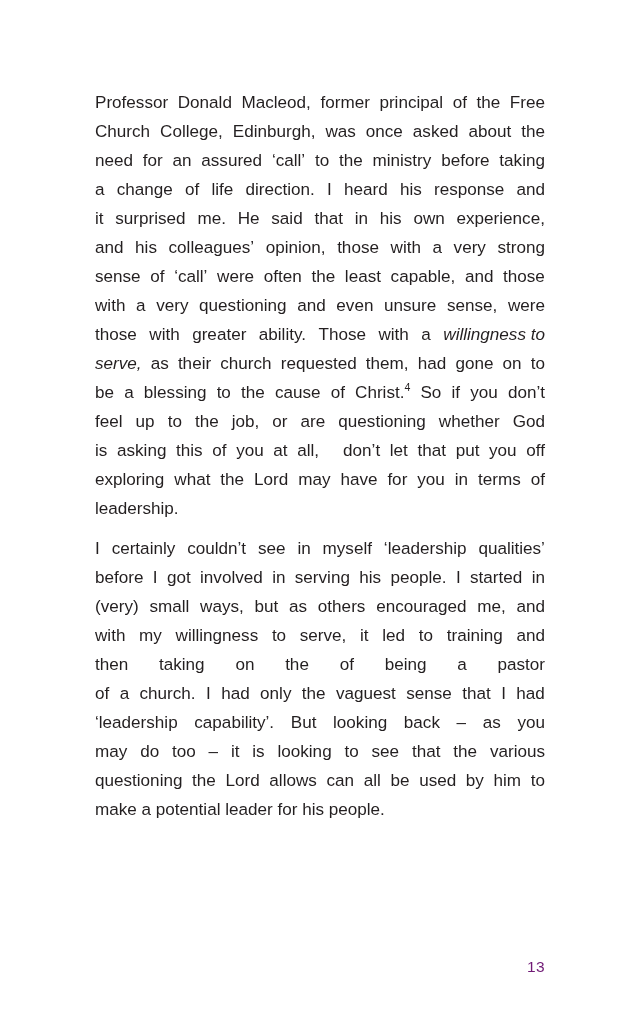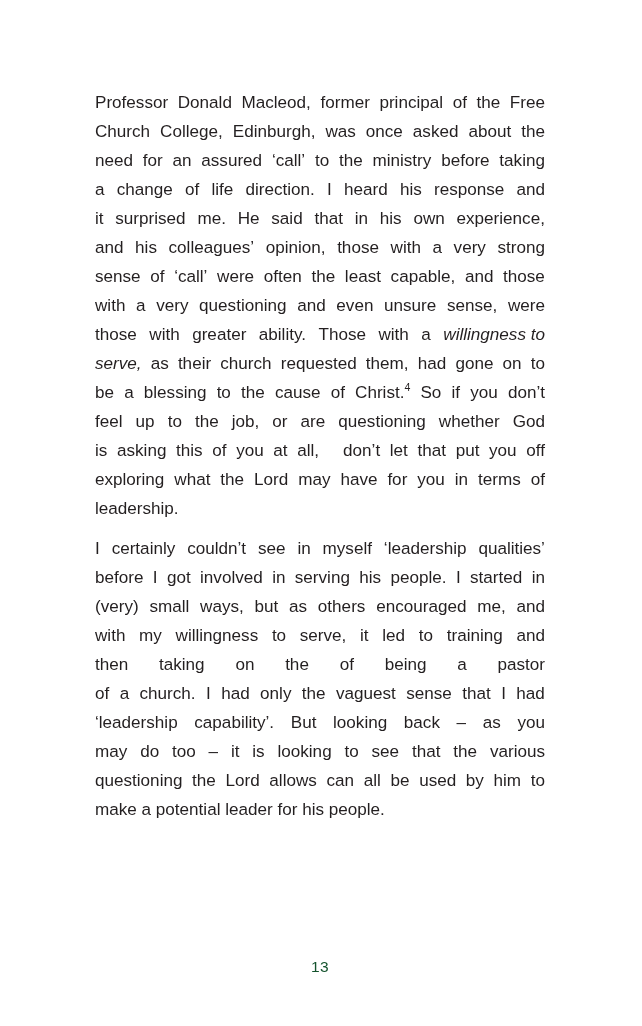--- a/index.html
+++ b/index.html
@@ -71,23 +71,23 @@
     vertical-align: super;
     line-height: 0;
     letter-spacing: 0;
   }
 
   .folio {
     position: absolute;
     left: 95px;
     top: 958px;
     width: 450px;
-    text-align: center;
+    text-align: right;
     font-size: 15.5px;
-    color: #14532d;
+    color: #701a75;
     letter-spacing: 0.4px;
   }
 </style>
 </head>
 <body>
 
 <div class="page">
 
   <div class="text-block" id="text-block">
       <p class="para">

